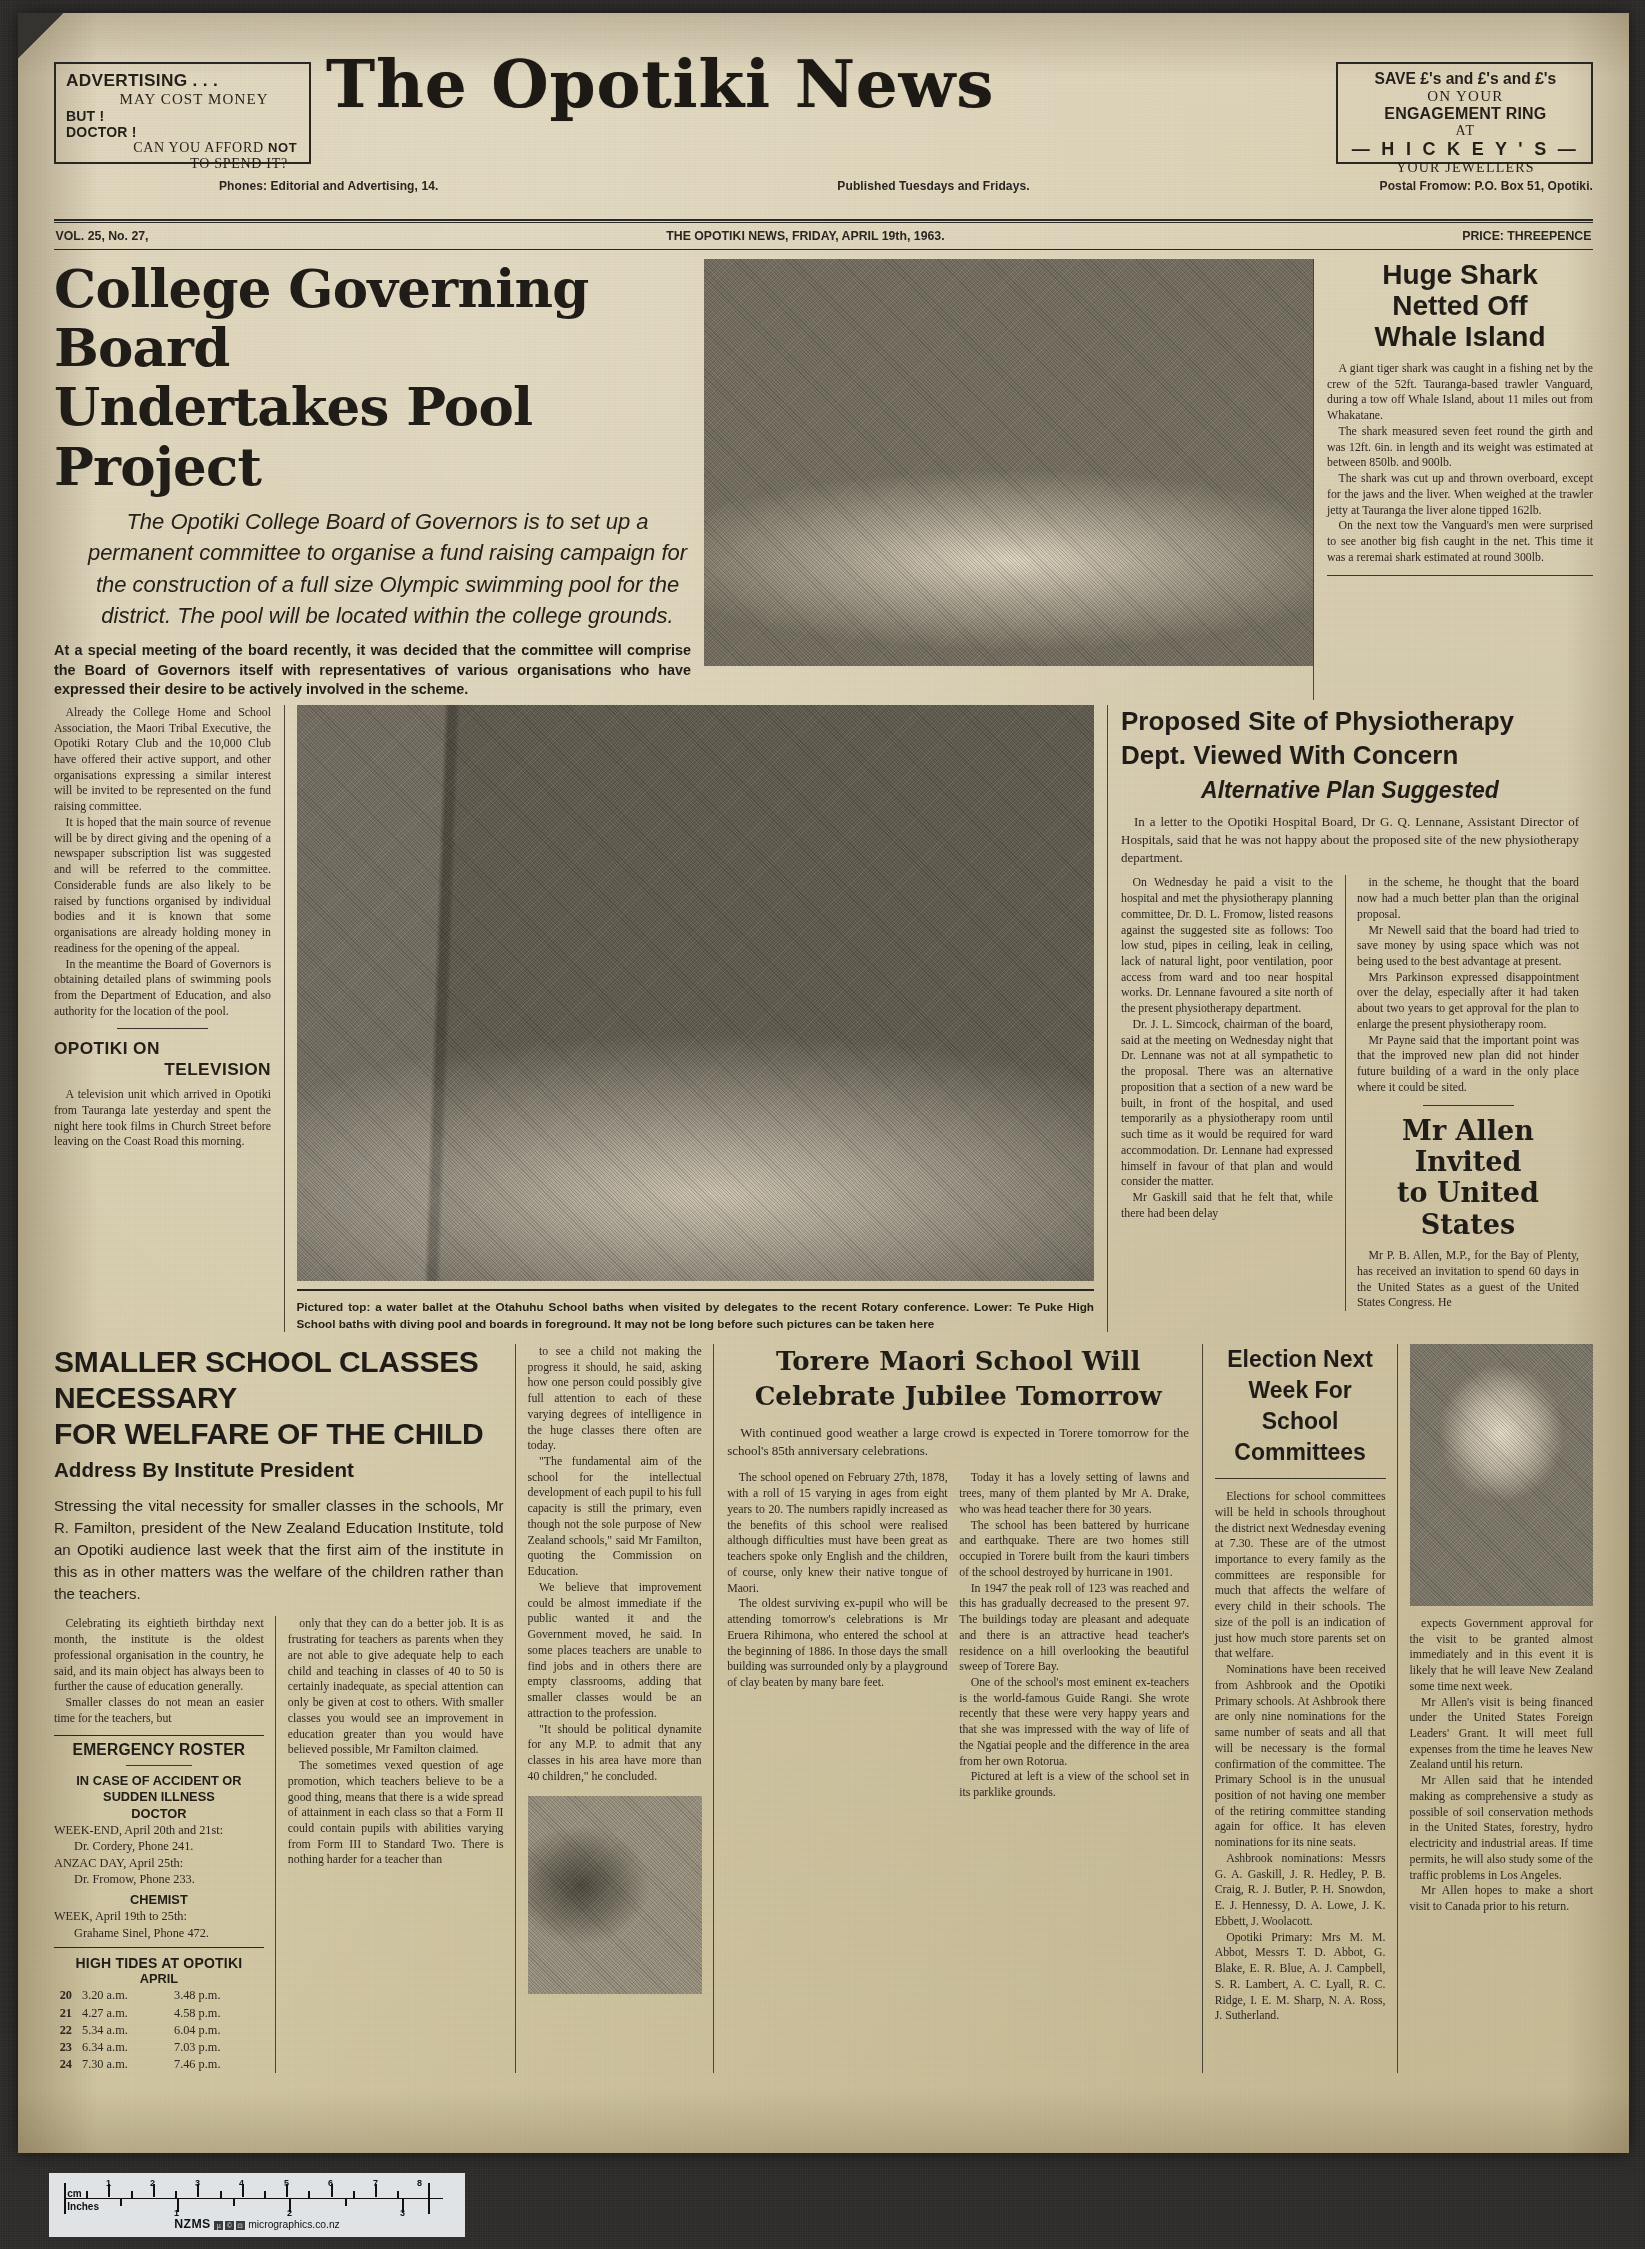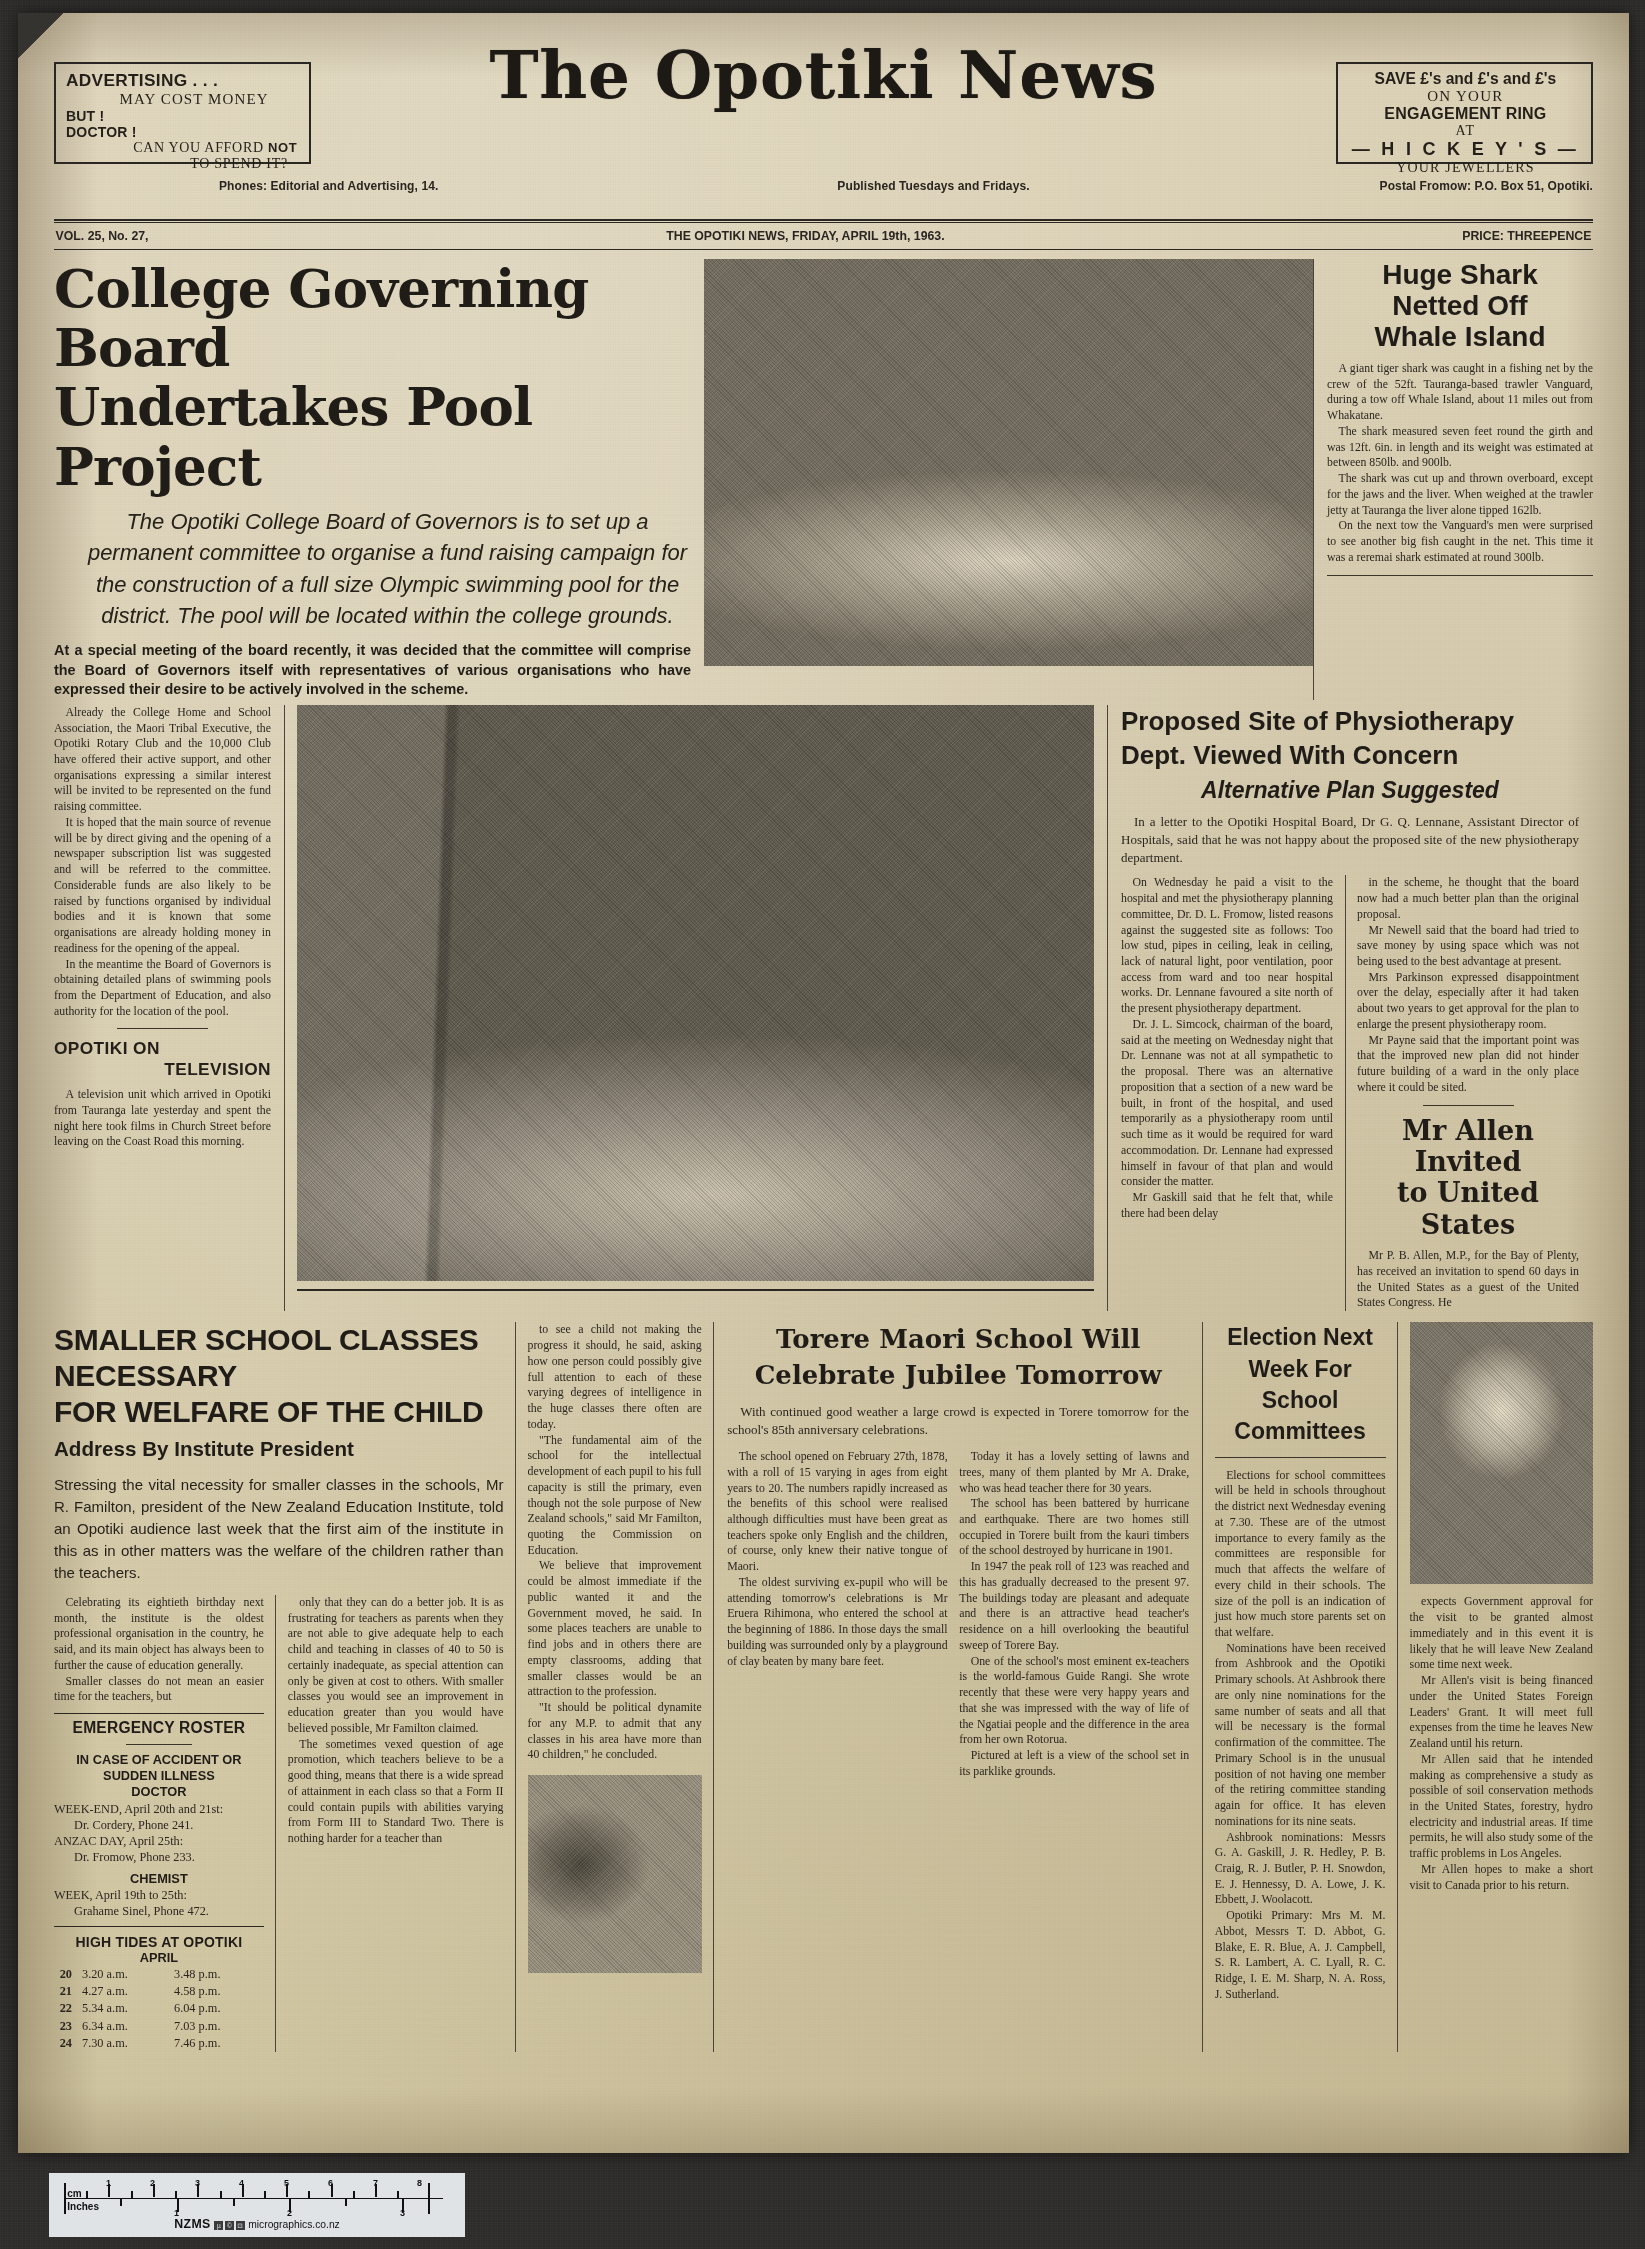--- a/index.html
+++ b/index.html
@@ -63,21 +63,21 @@
   .ad-l5{ font-size:14px; letter-spacing:0.7px; text-align:right; padding-right:3.3px;}
   .ad-l5 b{ font-family:"Liberation Sans", sans-serif; font-size:13px; }
   .ad-l6{ font-size:14px; letter-spacing:0.7px; text-align:right; padding-right:13px;}
   .adr-1{ font-family:"Liberation Sans", sans-serif; font-weight:bold; font-size:15.6px; }
   .adr-2{ font-size:15px; letter-spacing:1.3px; }
   .adr-3{ font-family:"Liberation Sans", sans-serif; font-weight:bold; font-size:16px; letter-spacing:0.2px; }
   .adr-4{ font-size:14px; letter-spacing:1.3px; }
   .adr-5{ font-family:"Liberation Sans", sans-serif; font-weight:bold; font-size:18px; letter-spacing:3.3px; }
   .adr-6{ font-size:14px; letter-spacing:1.2px; }
 
-  .title-wrap{ position:absolute; left:272px; right:272px; top:1px; text-align:center; }
+  .title-wrap{ position:absolute; left:272px; right:272px; top:10px; }
   .paper-title{
     font-family:"DejaVu Serif", serif; font-weight:bold;
     font-size:66px; line-height:1.02; color:#1d1a15;
     letter-spacing:0.8px;
     text-shadow:0 0 0.8px rgba(40,35,25,.5);
   }
   .strapline{
     position:absolute; left:165px; right:0; top:138px;
     display:flex; justify-content:space-between;
     font-family:"Liberation Sans", sans-serif; font-weight:bold;
@@ -329,20 +329,21 @@
       </div>
 
       <div class="col vrule" style="width:823px; padding-left:11.5px; padding-right:13px;">
         <div class="photo" style="height:576px;
              background:
                linear-gradient(92deg, rgba(255,255,255,.10) 0 18%, rgba(0,0,0,.18) 18.6% 19.4%, rgba(255,255,255,0) 20%),
                radial-gradient(ellipse 70% 28% at 52% 85%, #b9b6ab 0%, #8a8780 50%, #5d5a52 100%),
                linear-gradient(180deg, #cfccc1 0%, #bcb9ae 16%, #6d6a60 22%, #4a473f 28%, #6b6860 36%, #a9a69b 44%, #57544c 52%, #8b887d 62%, #c3c0b5 74%, #9a978c 86%, #706d63 100%);">
         </div>
         <div class="hr-thick"></div>
+        <div class="caption">Pictured top: a water ballet at the Otahuhu School baths when visited by delegates to the recent Rotary conference. Lower: Te Puke High School baths with diving pool and boards in foreground. It may not be long before such pictures can be taken here</div>
       </div>
 
       <div class="col vrule" style="width:472px; padding-left:13px;">
         <div class="h-physio">Proposed Site of Physiotherapy</div>
         <div class="h-physio">Dept. Viewed With Concern</div>
         <div class="h-physio-it">Alternative Plan Suggested</div>
         <div class="intro-serif">
           <p>In a letter to the Opotiki Hospital Board, Dr G. Q. Lennane, Assistant Director of Hospitals, said that he was not happy about the proposed site of the new physiotherapy department.</p>
         </div>
 

